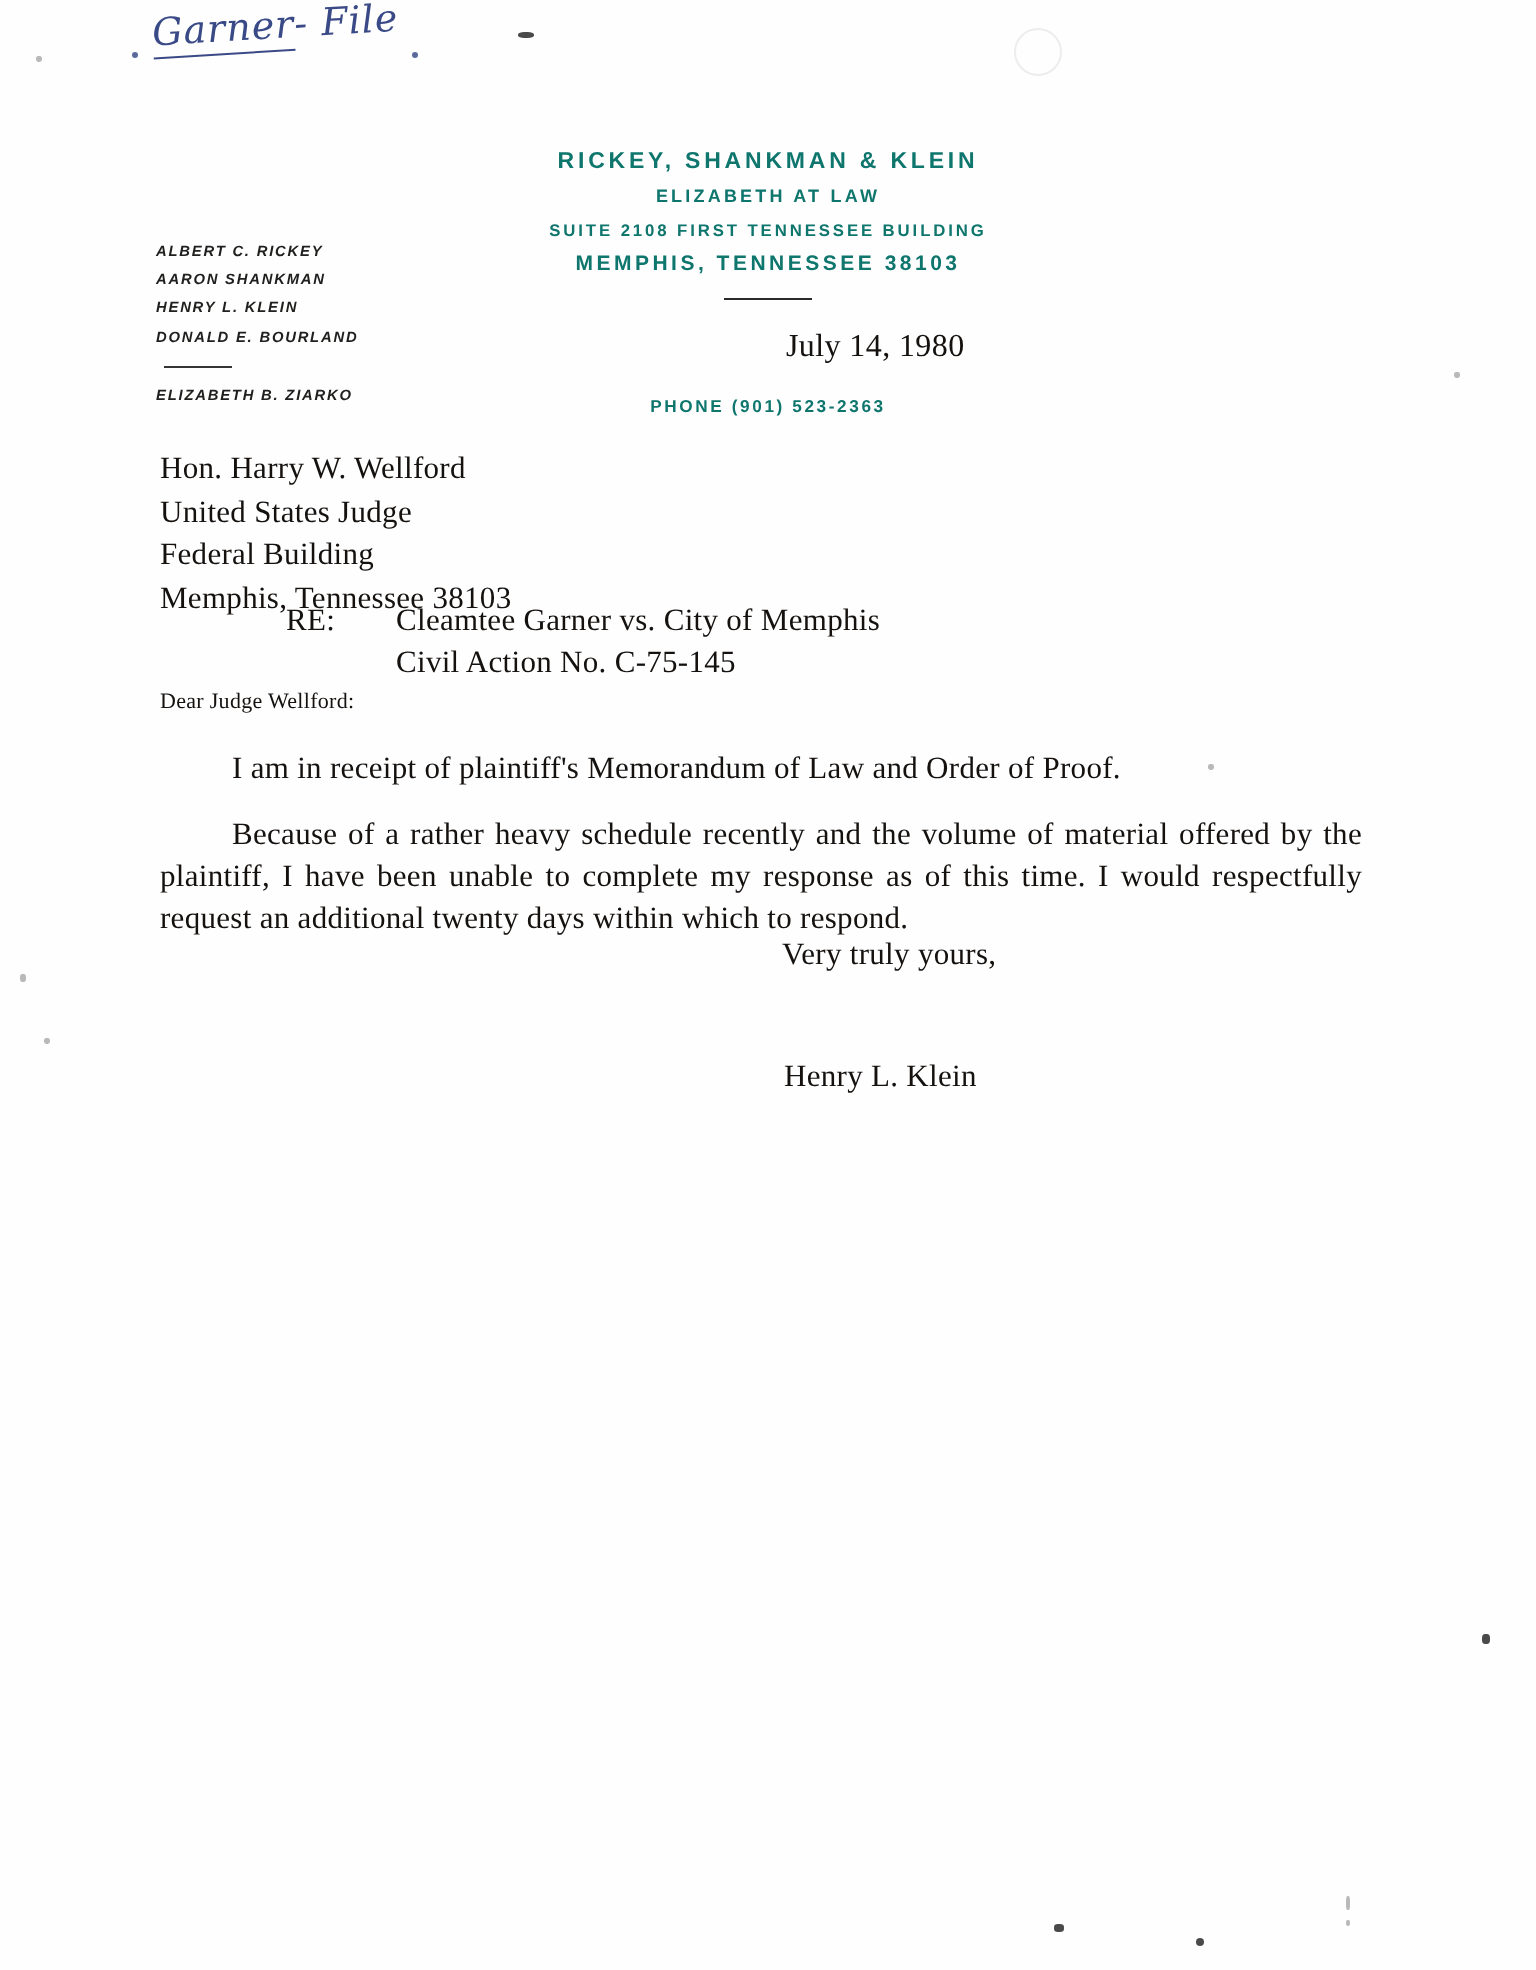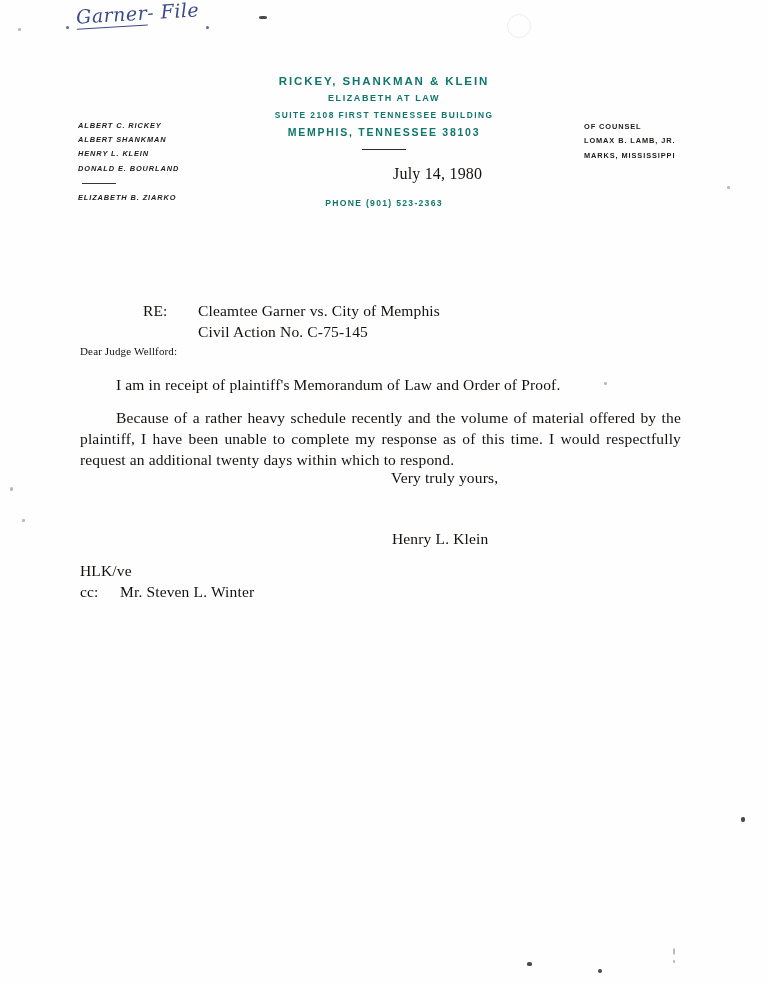--- a/index.html
+++ b/index.html
@@ -235,59 +235,53 @@
     <div class="firm-name">RICKEY, SHANKMAN &amp; KLEIN</div>
     <div class="firm-sub">ELIZABETH AT LAW</div>
     <div class="firm-suite">SUITE 2108 FIRST TENNESSEE BUILDING</div>
     <div class="firm-city">MEMPHIS, TENNESSEE 38103</div>
     <div class="rule-center"></div>
     <div class="firm-phone">PHONE (901) 523-2363</div>
   </div>
 
   <div class="attorneys">
     <div>ALBERT C. RICKEY</div>
-    <div>ALBERT SHANKMAN</div>
+    <div>AARON SHANKMAN</div>
     <div>HENRY L. KLEIN</div>
     <div>DONALD E. BOURLAND</div>
     <div class="rule-small"></div>
     <div>ELIZABETH B. ZIARKO</div>
   </div>
 
-  <div class="of-counsel">
-    <div>OF COUNSEL</div>
-    <div>LOMAX B. LAMB, JR.</div>
-    <div>MARKS, MISSISSIPPI</div>
-  </div>
 
   <div class="date">July 14, 1980</div>
 
+  <div class="address">
+    <div>Hon. Harry W. Wellford</div>
+    <div>United States Judge</div>
+    <div>Federal Building</div>
+    <div>Memphis, Tennessee 38103</div>
+  </div>
 
   <div class="re-block">
     <div class="re-label">RE:</div>
     <div class="re-lines">
       <div>Cleamtee Garner vs. City of Memphis</div>
       <div>Civil Action No. C-75-145</div>
     </div>
   </div>
 
   <div class="salutation">Dear Judge Wellford:</div>
 
   <div class="para1">I am in receipt of plaintiff's Memorandum of Law and Order of Proof.</div>
   <div class="para2">Because of a rather heavy schedule recently and the volume of material offered by the plaintiff, I have been unable to complete my response as of this time.  I would respectfully request an additional twenty days within which to respond.</div>
 
   <div class="closing">Very truly yours,</div>
   <div class="signer">Henry L. Klein</div>
 
-  <div class="footer-block">
-    <div>HLK/ve</div>
-    <div class="cc-row">
-      <div class="cc-label">cc:</div>
-      <div>Mr. Steven L. Winter</div>
-    </div>
-  </div>
 
   <div class="speck faint" style="left:18px; top:28px; width:3px; height:3px;"></div>
   <div class="speck faint" style="left:10px; top:487px; width:3px; height:4px;"></div>
   <div class="speck faint" style="left:22px; top:519px; width:3px; height:3px;"></div>
   <div class="speck faint" style="left:604px; top:382px; width:3px; height:3px;"></div>
   <div class="speck faint" style="left:727px; top:186px; width:3px; height:3px;"></div>
   <div class="speck" style="left:741px; top:817px; width:4px; height:5px;"></div>
   <div class="speck" style="left:527px; top:962px; width:5px; height:4px;"></div>
   <div class="speck" style="left:598px; top:969px; width:4px; height:4px; border-radius:50%;"></div>
   <div class="speck faint" style="left:673px; top:948px; width:2px; height:7px;"></div>

